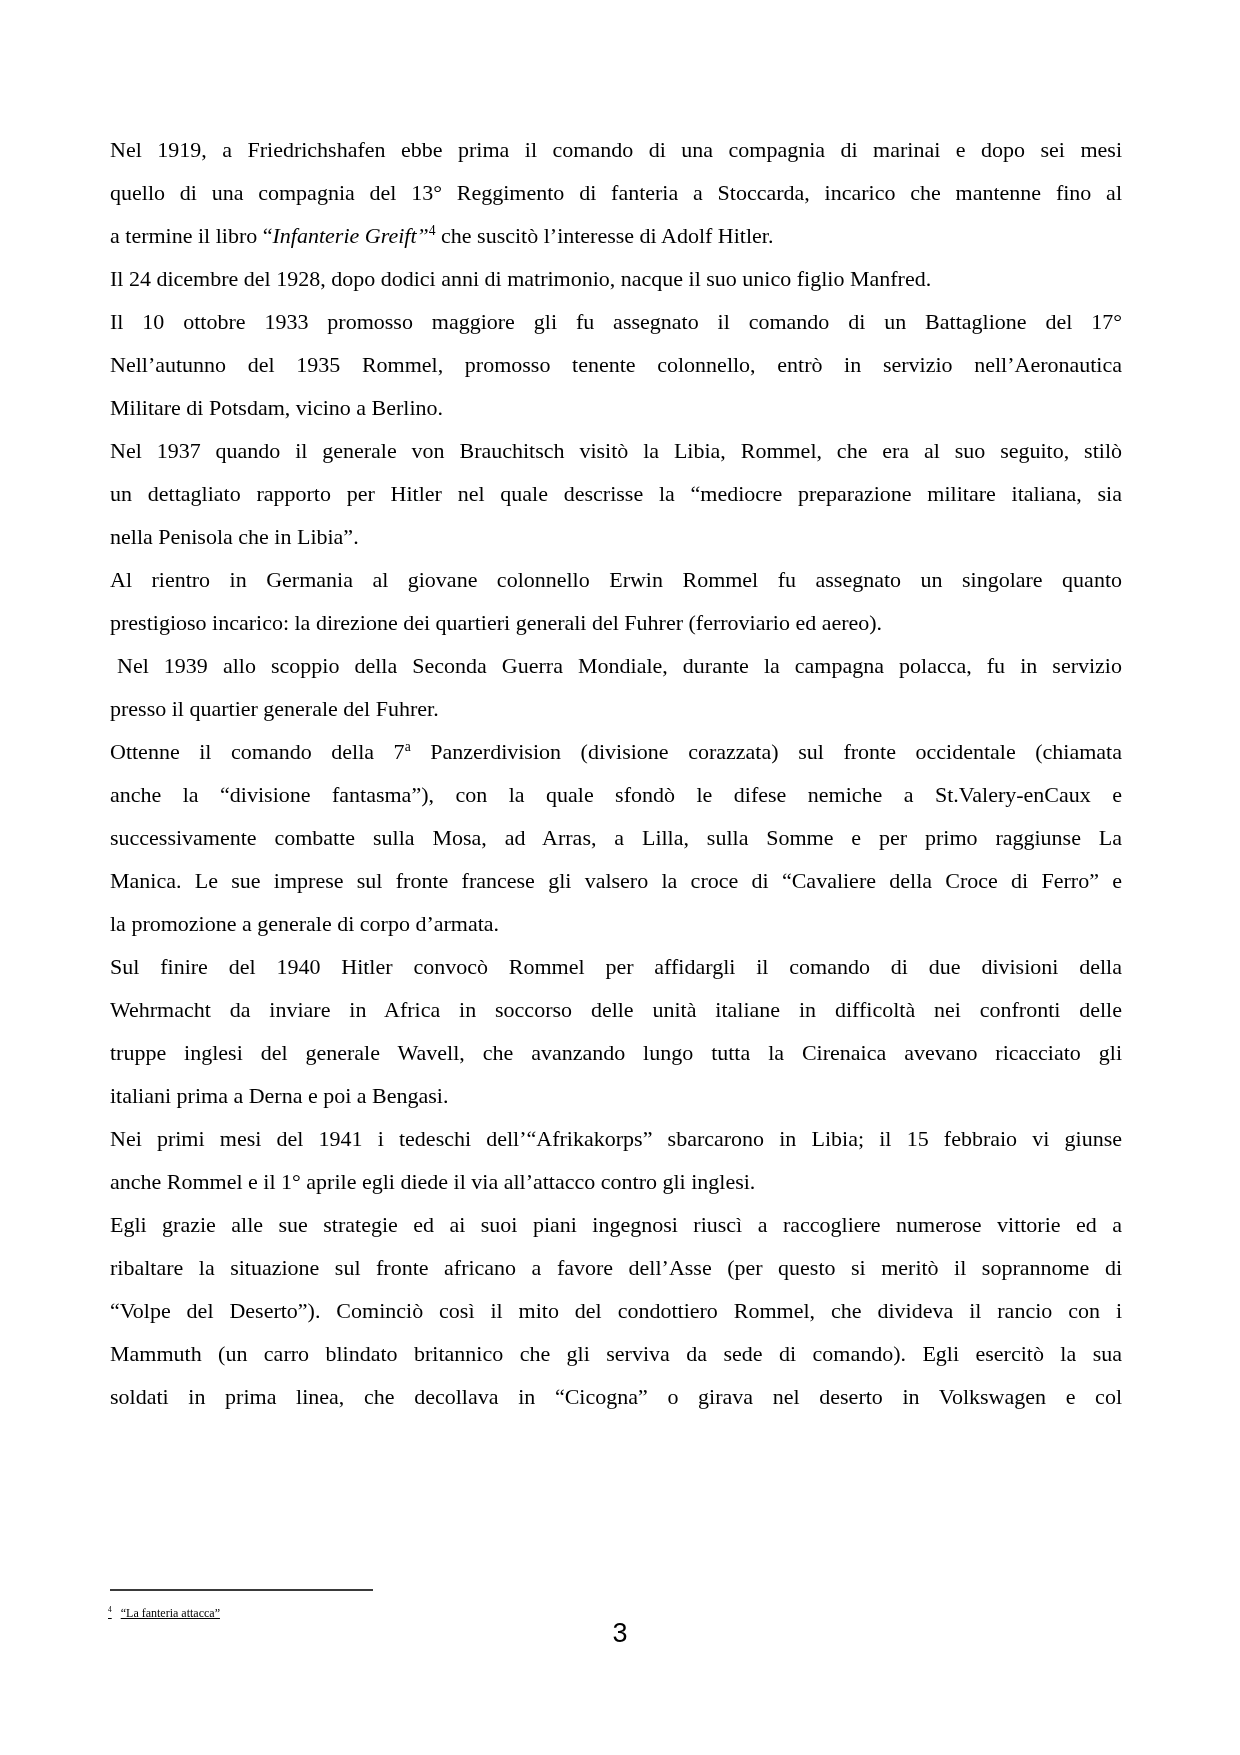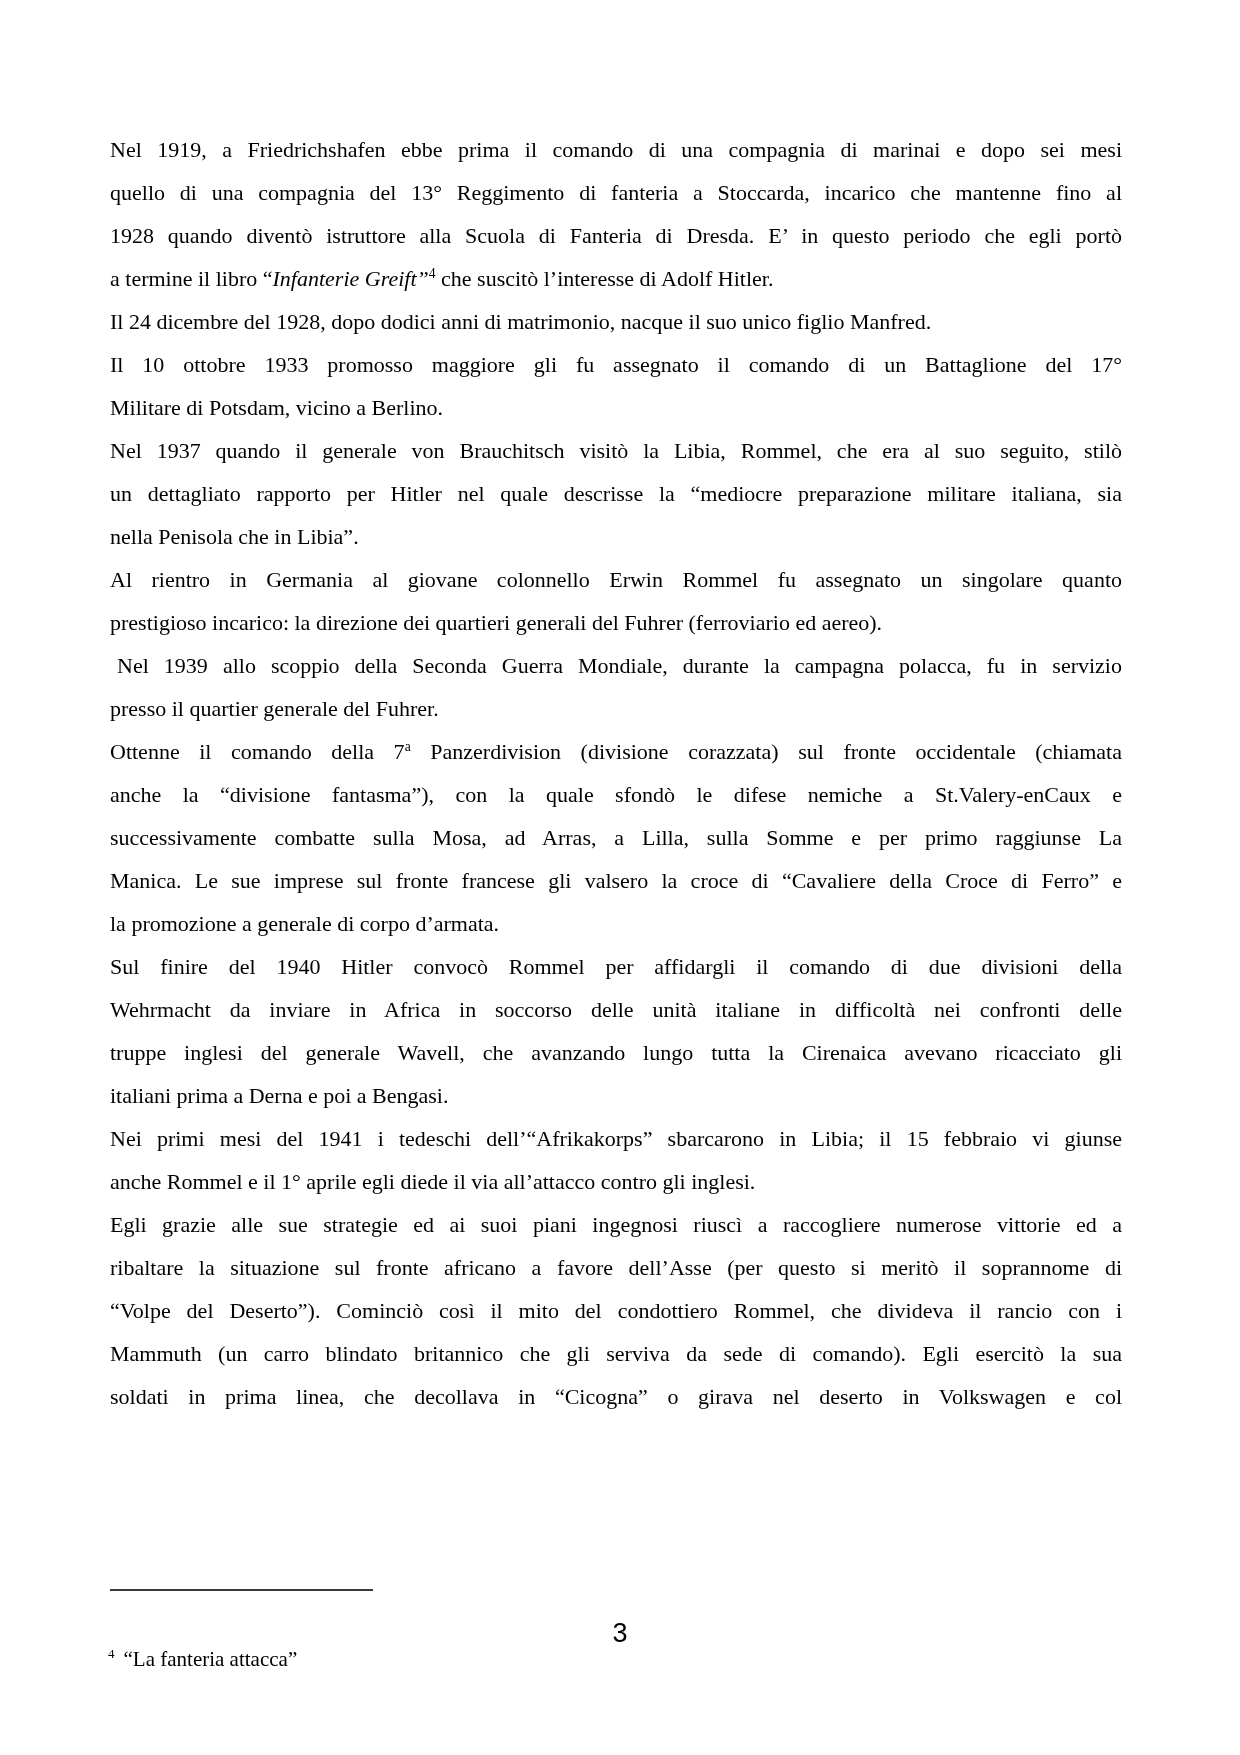--- a/index.html
+++ b/index.html
@@ -42,23 +42,24 @@
     position:absolute;
     left:110px;
     top:1589px;
     width:263px;
     height:2px;
     background:#3a3a3a;
   }
   .footnote {
     position:absolute;
     left:108px;
-    top:1646px;
-    font-size:21px;
+    top:1600px;
+    font-size:12px;
     line-height:26px;
+    text-decoration:underline;
   }
   .footnote .fn-text { margin-left:9px; }
   .page-number {
     position:absolute;
     left:0;
     top:1618px;
     width:100%;
     text-align:center;
     font-family:"Liberation Sans", sans-serif;
     font-size:27px;
@@ -66,24 +67,24 @@
   }
 </style>
 </head>
 <body>
 
 <div class="page">
 
   <div class="text-block">
       <div class="line just"><span>Nel 1919, a Friedrichshafen ebbe prima il comando di una compagnia di marinai e dopo sei mesi</span></div>
       <div class="line just"><span>quello di una compagnia del 13° Reggimento di fanteria a Stoccarda, incarico che mantenne fino al</span></div>
-      <div class="line just"><span>1928 quando diventò istruttore alla Scuola di Fanteria di Dresda. E’ in questo periodo che egli portò</span></div>
       <div class="line"><span>a termine il libro “</span><span class="it">Infanterie Greift”</span><sup>4</sup><span> che suscitò l’interesse di Adolf Hitler.</span></div>
       <div class="line"><span>Il 24 dicembre del 1928, dopo dodici anni di matrimonio, nacque il suo unico figlio Manfred.</span></div>
       <div class="line just"><span>Il 10 ottobre 1933 promosso maggiore gli fu assegnato il comando di un Battaglione del 17°</span></div>
+      <div class="line just"><span>Nell’autunno del 1935 Rommel, promosso tenente colonnello, entrò in servizio nell’Aeronautica</span></div>
       <div class="line"><span>Militare di Potsdam, vicino a Berlino.</span></div>
       <div class="line just"><span>Nel 1937 quando il generale von Brauchitsch visitò la Libia, Rommel, che era al suo seguito, stilò</span></div>
       <div class="line just"><span>un dettagliato rapporto per Hitler nel quale descrisse la “mediocre preparazione militare italiana, sia</span></div>
       <div class="line"><span>nella Penisola che in Libia”.</span></div>
       <div class="line just"><span>Al rientro in Germania al giovane colonnello Erwin Rommel fu assegnato un singolare quanto</span></div>
       <div class="line"><span>prestigioso incarico: la direzione dei quartieri generali del Fuhrer (ferroviario ed aereo).</span></div>
       <div class="line just ind"><span>Nel 1939 allo scoppio della Seconda Guerra Mondiale, durante la campagna polacca, fu  in servizio</span></div>
       <div class="line"><span>presso il quartier generale del Fuhrer.</span></div>
       <div class="line just"><span>Ottenne il comando della 7</span><sup>a</sup><span> Panzerdivision (divisione corazzata) sul fronte occidentale (chiamata</span></div>
       <div class="line just"><span>anche la “divisione fantasma”), con la quale sfondò le difese nemiche a St.Valery-enCaux  e</span></div>

